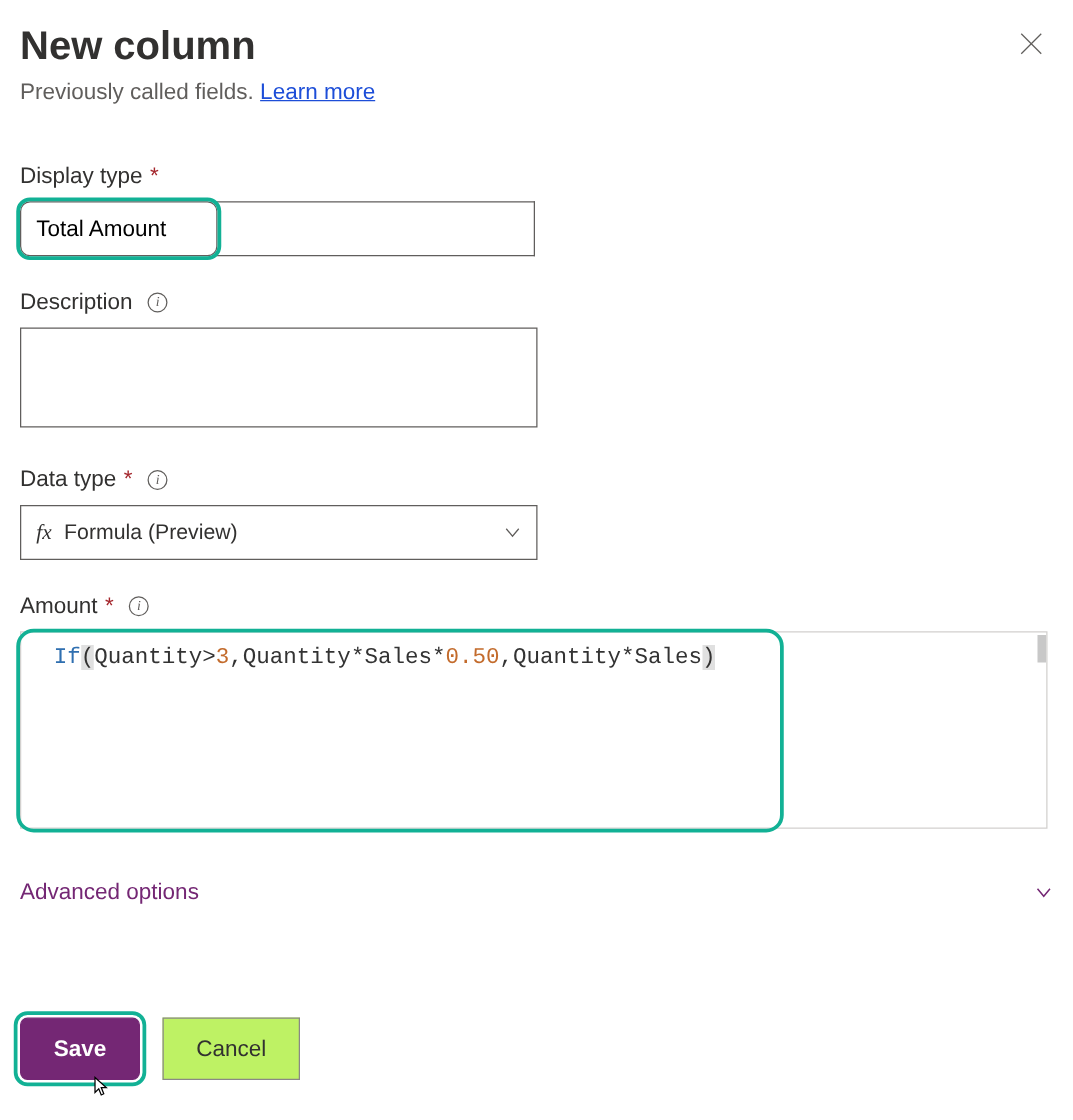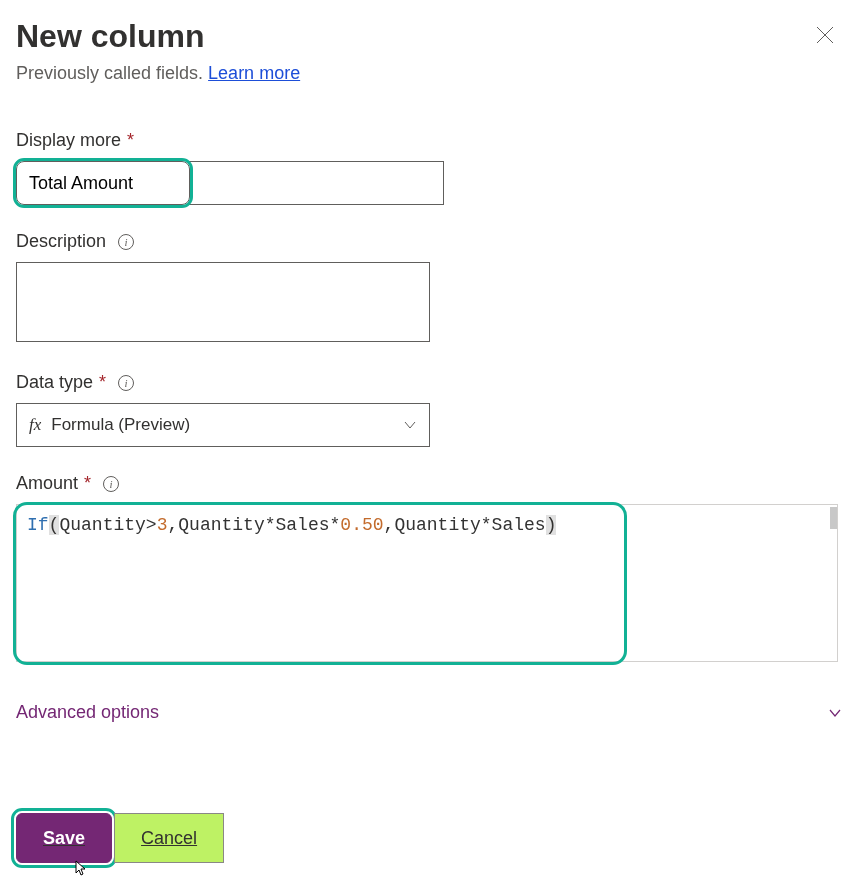--- a/index.html
+++ b/index.html
@@ -85,21 +85,21 @@
       padding: 8px 12px;
       font-size: 18px;
       font-family: inherit;
       background: #fff;
     }
     .text-input.highlighted {
       outline: 3px solid #12b195;
       outline-offset: 0;
       border-radius: 8px;
       border: 1px solid #605e5c;
-      width: 174px;
+      width: 158px;
       position: relative;
     }
     .input-row {
       display: flex;
       align-items: center;
     }
     .input-extend {
       height: 44px;
       width: 256px;
       border: 1px solid #605e5c;
@@ -157,21 +157,21 @@
       border-radius: 14px;
       pointer-events: none;
       background: transparent;
       z-index: 2;
     }
     .formula-box {
       width: 822px;
       height: 158px;
       border: 1px solid #d2d0ce;
       border-top: 1px solid #d2d0ce;
-      padding: 8px 10px;
+      padding: 8px 26px;
       font-size: 18px;
       font-family: "Consolas", "Courier New", monospace;
       line-height: 1.4;
       background: #fff;
       position: relative;
       overflow: hidden;
     }
     .formula-content {
       white-space: nowrap;
     }
@@ -194,24 +194,23 @@
       align-items: center;
       gap: 8px;
       color: #742774;
       font-size: 18px;
       cursor: pointer;
       justify-content: space-between;
     }
     .footer {
       margin-top: 90px;
       display: flex;
-      gap: 2px;
-      align-items: center;
-      position: relative;
-      text-decoration: underline;
+      gap: 18px;
+      align-items: center;
+      position: relative;
     }
     .btn {
       height: 50px;
       padding: 0 26px;
       font-size: 18px;
       font-family: inherit;
       cursor: pointer;
       border: 1px solid #8a8886;
       background: #bef264;
       color: #323130;
@@ -244,21 +243,21 @@
     </svg>
   </button>
 </div>
 
 <p class="subtitle">
   <span>Previously called fields. </span><a href="#" class="learn-more">Learn more</a>
 </p>
 
 <div class="field-group first">
   <div class="field-label">
-    <span>Display more</span>
+    <span>Display type</span>
       <span class="required">*</span>
   </div>
   <div class="input-row">
     <input type="text" class="text-input highlighted" value="Total Amount" style="">
     <div class="input-extend"></div>
   </div>
 </div>
 
 <div class="field-group">
   <div class="field-label">

